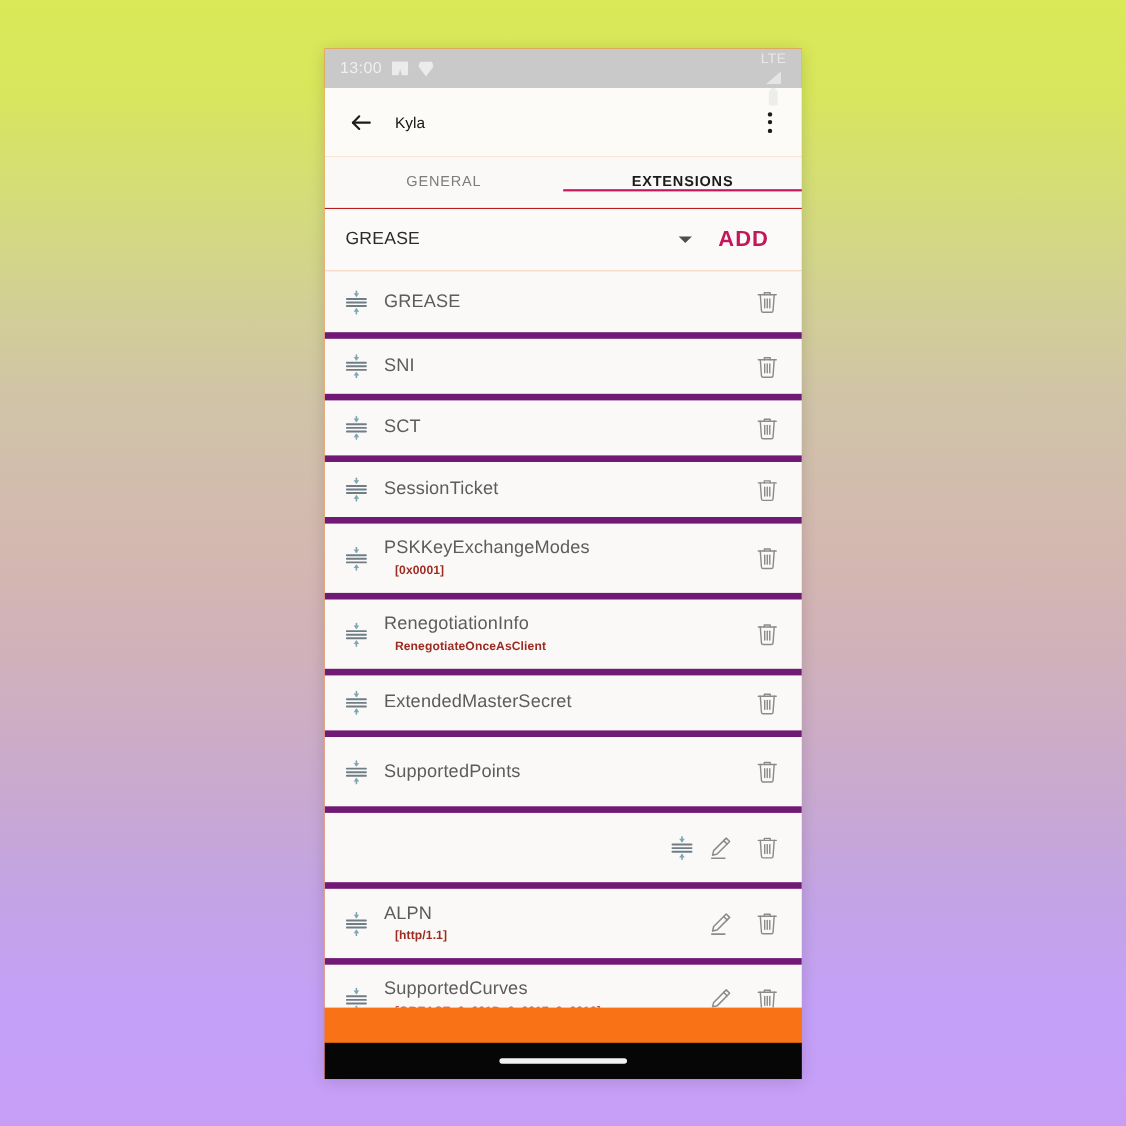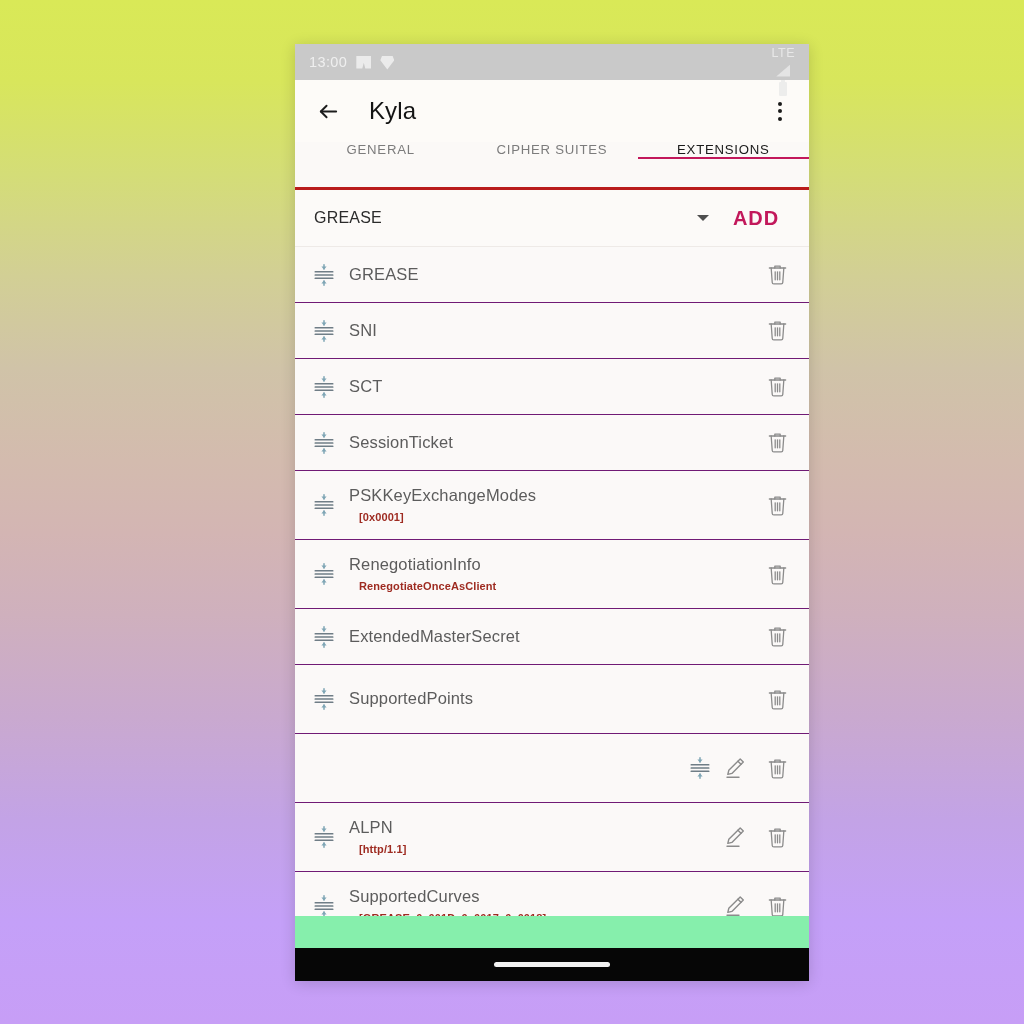--- a/index.html
+++ b/index.html
@@ -27,24 +27,24 @@
         #c4a0f8 90%,
         #c79ef6 100%);
     position: relative;
   }
 
   
   #phone {
     position: absolute;
     left: 295px;
     top: 44px;
-    width: 514px;
+    width: 434px;
     height: 937px;
     overflow: hidden;
-    background: #86efac;
+    background: #f97316;
     box-shadow: 0 2px 14px rgba(0,0,0,0.16);
   }
 
   
   .statusbar {
     height: 36px;
     background: #c9c9c9;
     display: flex;
     align-items: center;
     padding: 0 14px;
@@ -97,22 +97,22 @@
     align-items: center;
     padding: 0 14px 0 16px;
   }
   .back-btn {
     width: 34px; height: 34px;
     display: flex; align-items: center; justify-content: center;
     color: #1c1c1c;
     cursor: pointer;
   }
   .appbar-title {
-    margin-left: 24px;
-    font-size: 24px;
+    margin-left: 14px;
+    font-size: 14px;
     color: #141414;
     font-weight: 400;
     letter-spacing: .1px;
   }
   .overflow-btn {
     margin-left: auto;
     width: 30px; height: 34px;
     display: flex; flex-direction: column;
     align-items: center; justify-content: center;
     gap: 3.5px;
@@ -123,39 +123,39 @@
     background: #1a1a1a;
     border-radius: 50%;
     display: block;
   }
 
   
   .tabs {
     height: 48px;
     background: #fbf9f7;
     display: flex;
-    align-items: flex-start;
-    border-bottom: 3px solid #b91c1c;
+    align-items: center;
+    border-bottom: 1px solid #b91c1c;
     position: relative;
   }
   .tab {
     flex: 1;
     display: flex;
     align-items: center;
     justify-content: center;
     font-size: 13.2px;
     letter-spacing: .75px;
     color: #7c7c7c;
     cursor: pointer;
     position: relative;
     padding-bottom: 2px;
   }
   .tab.active {
     color: #1a1a1a;
-    font-weight: 400;
+    font-weight: 700;
   }
   .tab.active::after {
     content: "";
     position: absolute;
     left: 0; right: 0; bottom: 0;
     height: 2.5px;
     background: #c2185b;
   }
 
   
@@ -201,21 +201,21 @@
   
   .ext-list {
     background: #fbf9f8;
     height: 670px;
     overflow: hidden;
   }
   .ext-row {
     display: flex;
     align-items: center;
     padding: 0 14px 0 12px;
-    border-top: 1px solid #701a75;
+    border-top: 6px solid #701a75;
     min-height: 56px;
     cursor: pointer;
   }
   .ext-row.two-line { min-height: 69px; justify-content: flex-end; }
   .ext-row:first-child { border-top: 1px solid #eeeae7; }
 
   .drag-handle {
     width: 34px;
     height: 34px;
     flex: 0 0 34px;
@@ -311,21 +311,20 @@
     <div class="appbar-title">Kyla</div>
     <div class="overflow-btn">
       <i></i>
       <i></i>
       <i></i>
     </div>
   </div>
 
   <div class="tabs">
     <div class="tab">GENERAL</div>
-    <div class="tab">CIPHER SUITES</div>
     <div class="tab active">EXTENSIONS</div>
   </div>
 
   <div class="selector-row">
     <div class="selector">
       <span class="selector-value">GREASE</span>
       <span class="caret"></span>
     </div>
     <button class="add-btn">ADD</button>
   </div>

